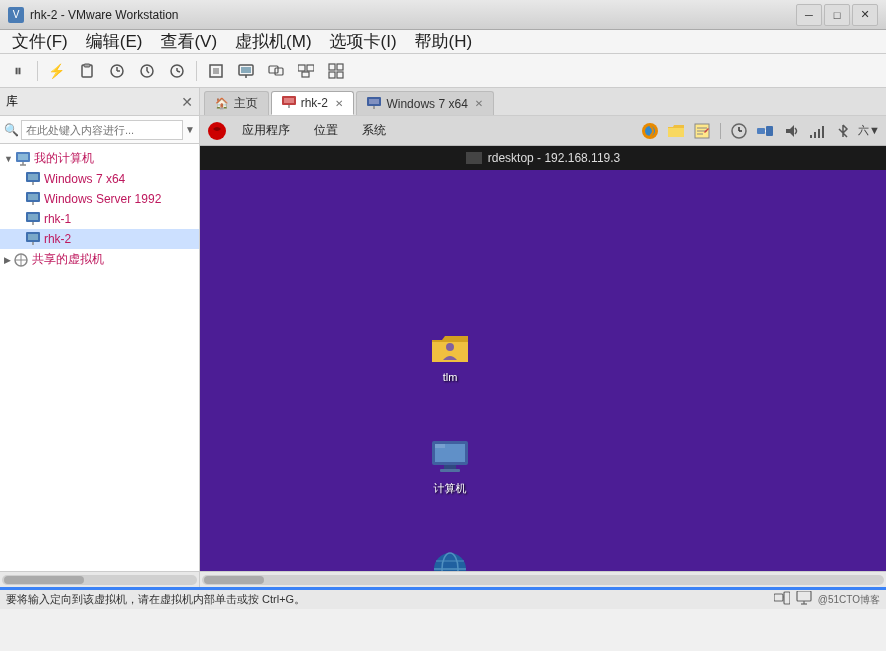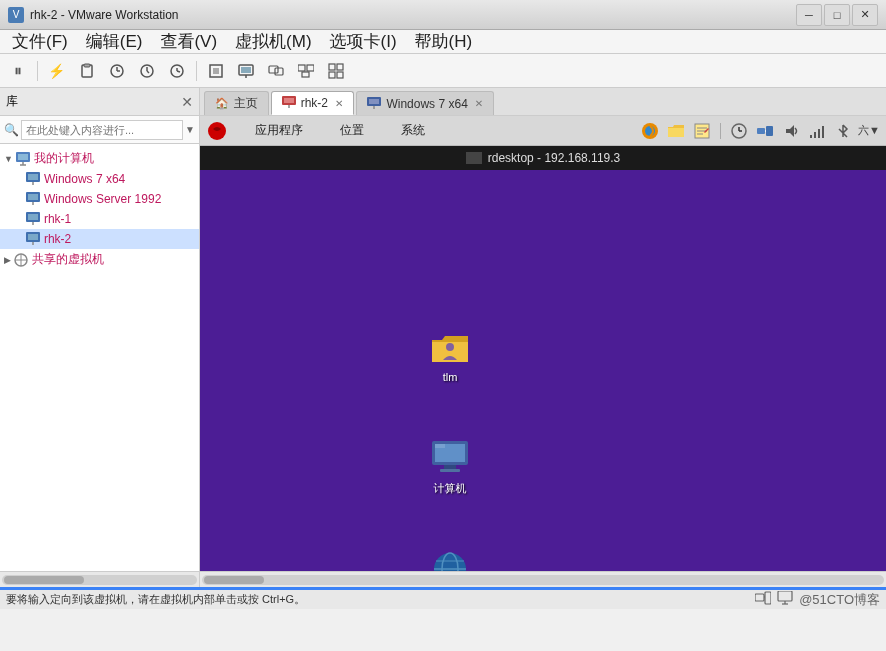--- a/index.html
+++ b/index.html
@@ -71,21 +71,21 @@
       background: #d0d0d0; border: 1px solid #bbb; border-bottom: none; border-radius: 3px 3px 0 0;
       cursor: pointer; font-size: 12px; color: #333;
     }
     .tab.active { background: white; border-color: #aaa; border-bottom: 1px solid white; z-index: 1; }
     .tab-icon { font-size: 11px; }
     .tab-close { font-size: 10px; color: #777; cursor: pointer; margin-left: 2px; }
 
     
     .vm-toolbar {
       height: 30px; background: #d8d8d8; border-bottom: 1px solid #bbb;
-      display: flex; align-items: center; padding: 0 6px; gap: 17px;
+      display: flex; align-items: center; padding: 0 6px; gap: 4px;
     }
     .vm-toolbar-btn { padding: 2px 10px; font-size: 12px; cursor: pointer; color: #222; border-radius: 2px; }
     .vm-toolbar-icon { width: 22px; height: 22px; display: flex; align-items: center; justify-content: center; cursor: pointer; border-radius: 2px; font-size: 13px; }
     .vm-toolbar-right { margin-left: auto; display: flex; align-items: center; gap: 4px; }
     .vm-toolbar-sys-icon { width: 22px; height: 22px; display: flex; align-items: center; justify-content: center; font-size: 13px; cursor: pointer; }
 
     
     .remote-desktop {
       flex: 1; background: #000; display: flex; flex-direction: column; overflow: hidden;
       position: relative;
@@ -493,15 +493,15 @@
         <line x1="9" y1="6" x2="10" y2="6" stroke="#666" stroke-width="1.2"></line>
       </svg>
     </span>
     <span class="status-icon">
       <svg width="16" height="14" viewBox="0 0 16 14">
         <rect x="1" y="0" width="14" height="10" rx="1" fill="none" stroke="#666" stroke-width="1.2"></rect>
         <line x1="8" y1="10" x2="8" y2="13" stroke="#666" stroke-width="1.2"></line>
         <line x1="5" y1="13" x2="11" y2="13" stroke="#666" stroke-width="1.2"></line>
       </svg>
     </span>
-    <span style="font-size:13px; color:#666;">@51CTO博客</span>
+    <span style="font-size:10px; color:#666;">@51CTO博客</span>
   </div>
 </div>
 
 </body></html>

